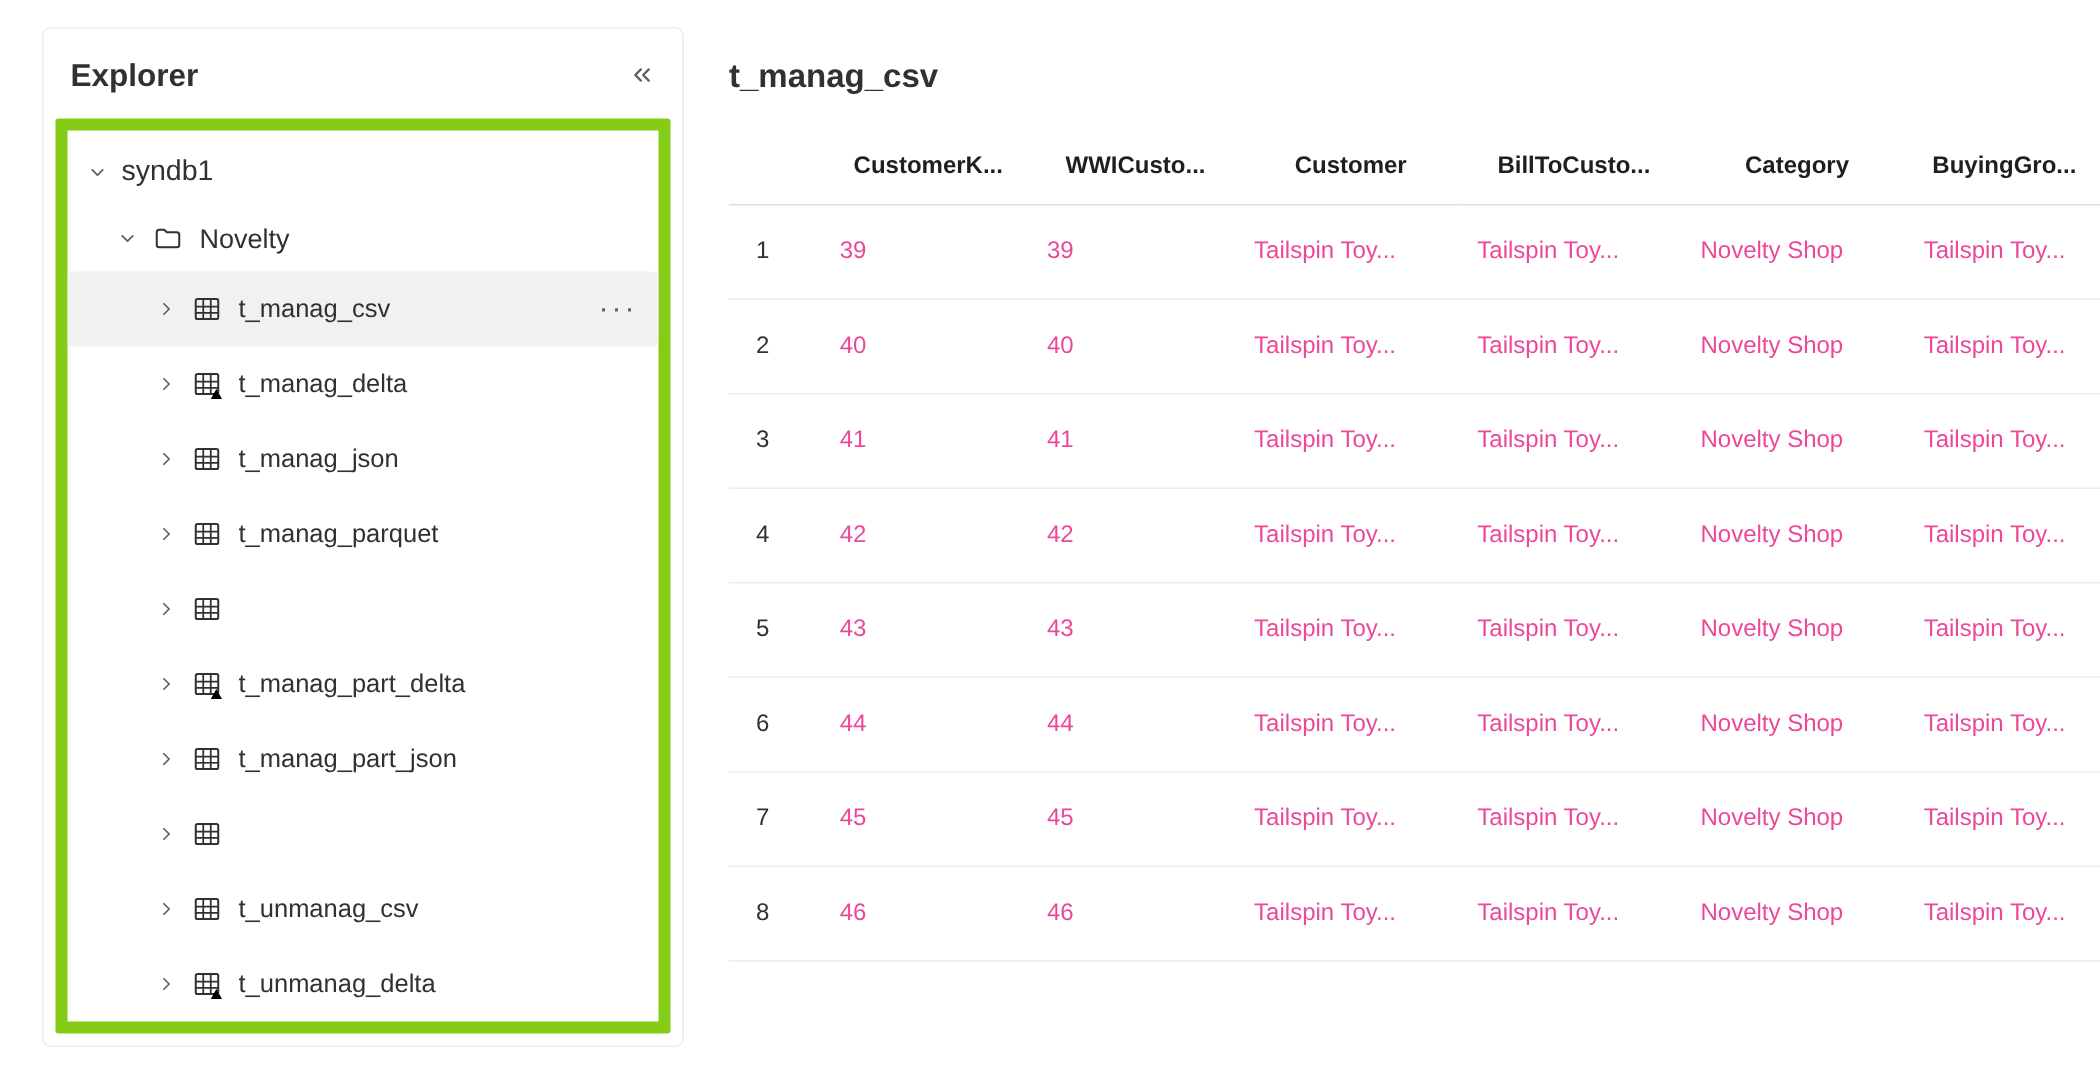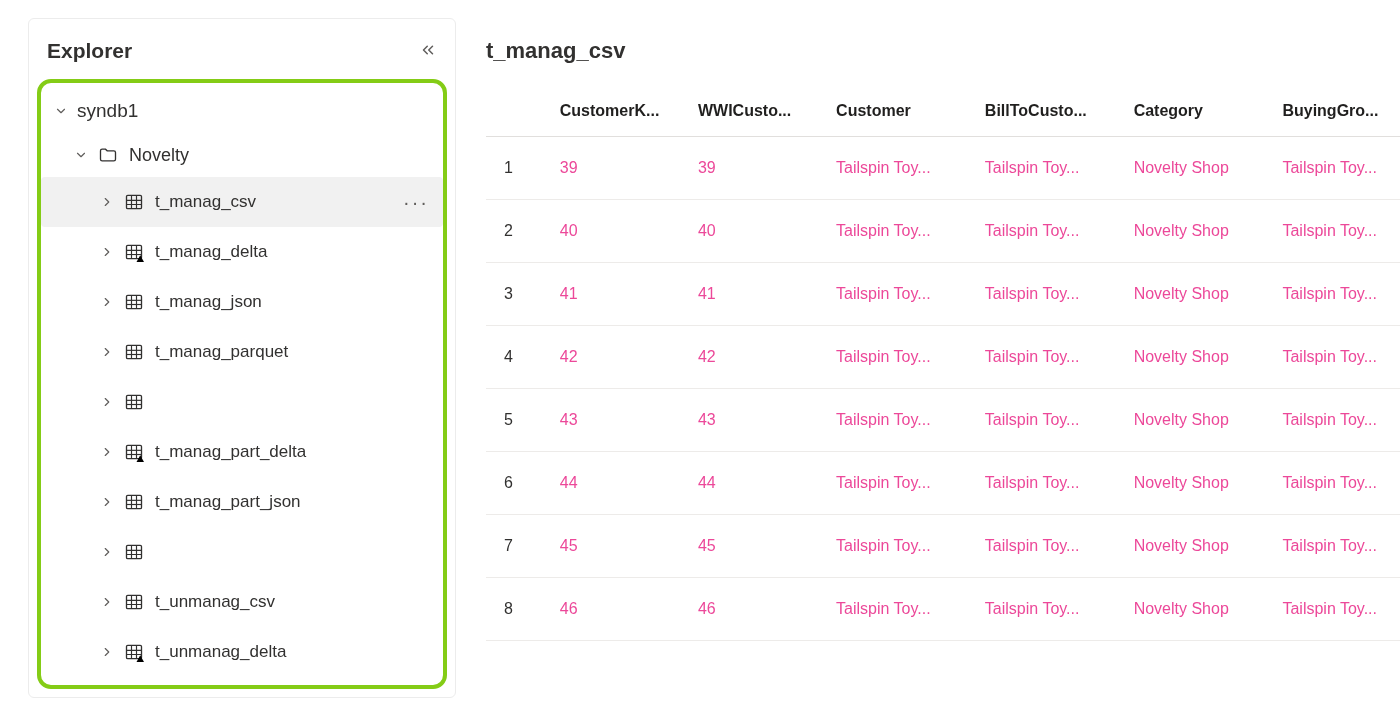--- a/index.html
+++ b/index.html
@@ -20,32 +20,32 @@
     border-radius: 6px;
     margin: 18px 12px 0 28px;
     padding: 12px 8px 8px 8px;
     background: #fff;
     display: flex;
     flex-direction: column;
     height: 680px;
   }
   .sidebar-header {
     display: flex;
-    align-items: center;
+    align-items: flex-end;
     justify-content: space-between;
     padding: 8px 10px 16px 10px;
   }
   .sidebar-title {
     font-size: 21px;
     font-weight: 600;
   }
   .collapse-icon svg { width: 18px; height: 18px; }
   .tree-wrap {
-    border: 4px solid #84cc16;
-    border-radius: 14px;
+    border: 8px solid #84cc16;
+    border-radius: 2px;
     padding: 6px 0 4px 0;
     flex: 1;
     overflow: hidden;
   }
   .tree-node {
     display: flex;
     align-items: center;
     height: 44px;
     padding-left: 8px;
     cursor: pointer;
@@ -90,21 +90,21 @@
     font-size: 22px;
     font-weight: 600;
     margin-bottom: 26px;
   }
   table {
     border-collapse: collapse;
     width: 100%;
     font-size: 16px;
   }
   thead th {
-    text-align: left;
+    text-align: center;
     font-weight: 600;
     padding: 12px 10px 16px 10px;
     border-bottom: 1px solid #e1dfdd;
     white-space: nowrap;
     overflow: hidden;
     text-overflow: ellipsis;
     color: #201f1e;
   }
   thead th:first-child { width: 60px; padding-left: 18px; }
   tbody td {

